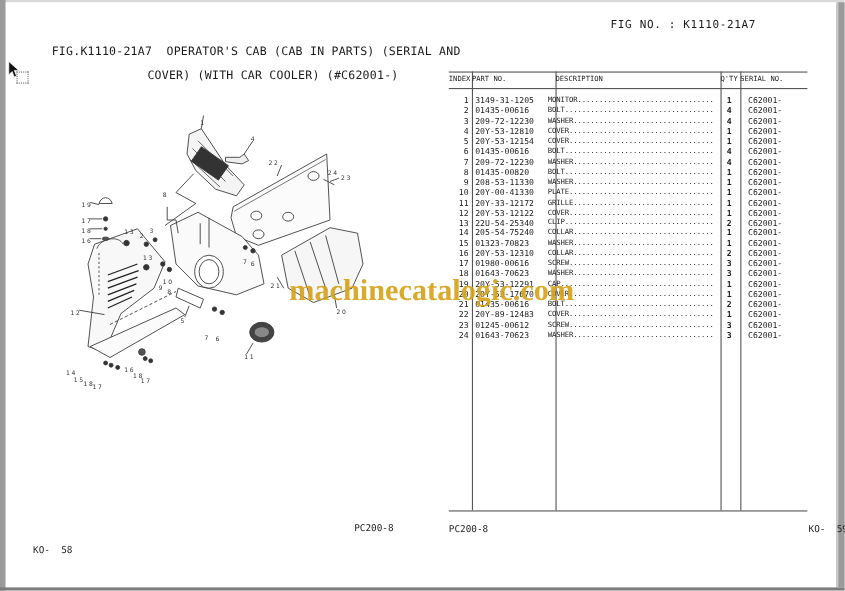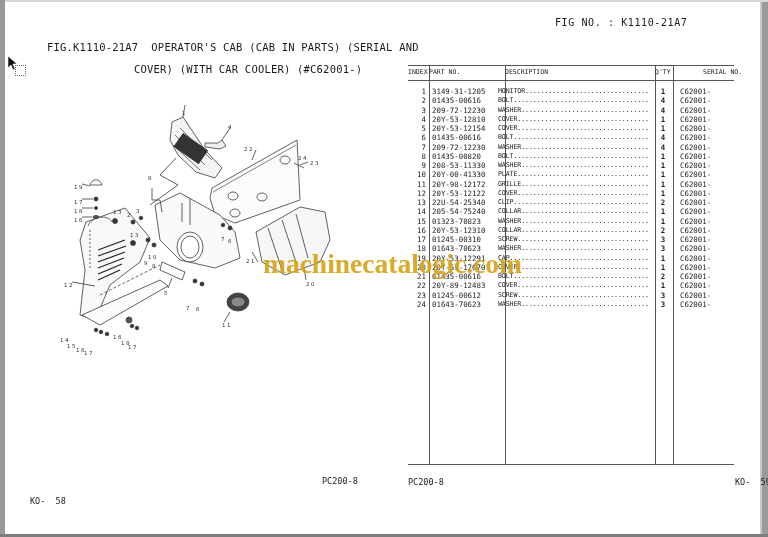--- a/index.html
+++ b/index.html
@@ -188,21 +188,21 @@
   <div class="hline" style="top:399px;"></div>
   <div class="vline" style="left:21px;"></div>
   <div class="vline" style="left:97px;"></div>
   <div class="vline" style="left:247px;"></div>
   <div class="vline" style="left:265px;"></div>
 
   <div class="thead" style="left:0; width:21px;">INDEX</div>
   <div class="thead" style="left:21px; width:76px;">PART NO.</div>
   <div class="thead" style="left:97px; width:150px;">DESCRIPTION</div>
   <div class="thead" style="left:247px; width:18px;">Q'TY</div>
-  <div class="thead" style="left:265px; width:61px;margin-left:30px;">SERIAL NO.</div>
+  <div class="thead" style="left:265px; width:61px;">SERIAL NO.</div>
 
   <div class="rows" id="rows">
       <div class="row">
         <span class="c-idx">1</span>
         <span class="c-part">3149-31-1205</span>
         <span class="c-desc">MONITOR.........................................</span>
         <span class="c-qty">1</span>
         <span class="c-serial">C62001-</span>
       </div>
       <div class="row">
@@ -263,21 +263,21 @@
       </div>
       <div class="row">
         <span class="c-idx">10</span>
         <span class="c-part">20Y-00-41330</span>
         <span class="c-desc">PLATE...........................................</span>
         <span class="c-qty">1</span>
         <span class="c-serial">C62001-</span>
       </div>
       <div class="row">
         <span class="c-idx">11</span>
-        <span class="c-part">20Y-98-12172</span>
+        <span class="c-part">20Y-33-12172</span>
         <span class="c-desc">GRILLE..........................................</span>
         <span class="c-qty">1</span>
         <span class="c-serial">C62001-</span>
       </div>
       <div class="row">
         <span class="c-idx">12</span>
         <span class="c-part">20Y-53-12122</span>
         <span class="c-desc">COVER...........................................</span>
         <span class="c-qty">1</span>
         <span class="c-serial">C62001-</span>
@@ -305,21 +305,21 @@
       </div>
       <div class="row">
         <span class="c-idx">16</span>
         <span class="c-part">20Y-53-12310</span>
         <span class="c-desc">COLLAR..........................................</span>
         <span class="c-qty">2</span>
         <span class="c-serial">C62001-</span>
       </div>
       <div class="row">
         <span class="c-idx">17</span>
-        <span class="c-part">01245-00310</span>
+        <span class="c-part">01980-00616</span>
         <span class="c-desc">SCREW...........................................</span>
         <span class="c-qty">3</span>
         <span class="c-serial">C62001-</span>
       </div>
       <div class="row">
         <span class="c-idx">18</span>
         <span class="c-part">01643-70623</span>
         <span class="c-desc">WASHER..........................................</span>
         <span class="c-qty">3</span>
         <span class="c-serial">C62001-</span>

